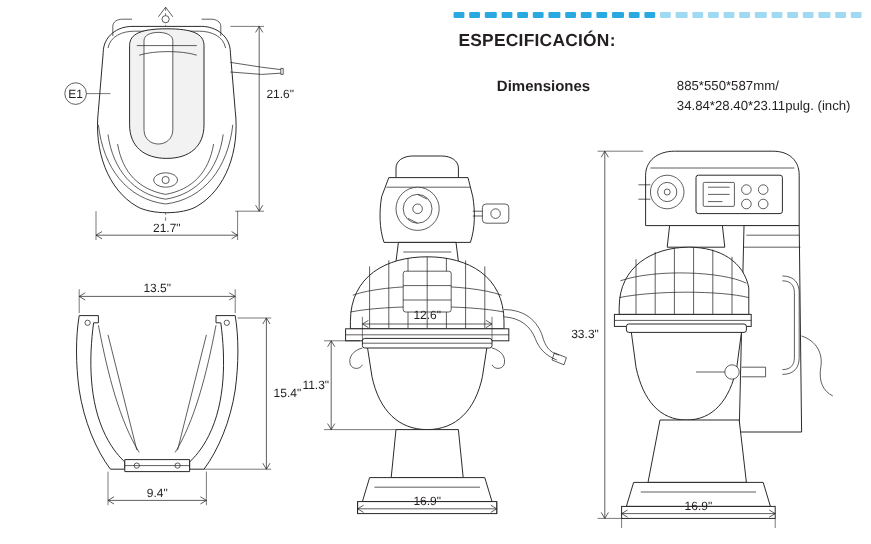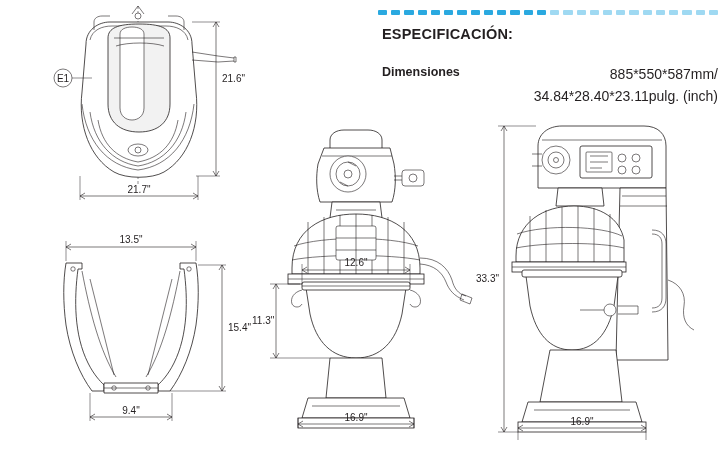--- a/index.html
+++ b/index.html
@@ -16,22 +16,22 @@
   
   .spec-panel{position:absolute;left:378px;top:8px;width:340px;}
   .dotline{display:flex;gap:4px;align-items:center;height:8px;margin-bottom:10px;}
   .dotline i{display:block;width:10px;height:5px;background:#2aa9e0;border-radius:1px;}
   .dotline i:nth-child(n+14){background:#9fd9f2;}
   .spec-title{
     font-size:14.5px;font-weight:bold;letter-spacing:.2px;color:#231f20;
     margin:0 0 22px 4px;
   }
   .spec-row{display:flex;align-items:flex-start;margin-left:4px;}
-  .spec-label{font-size:12.5px;font-weight:bold;color:#231f20;width:150px;line-height:1.3;}
-  .spec-value{flex:1;text-align:right;font-size:14px;color:#231f20;line-height:1.55;}
+  .spec-label{font-size:12.5px;font-weight:bold;color:#231f20;width:150px;line-height:1.3;margin-left:32px;}
+  .spec-value{flex:1;text-align:left;font-size:11px;color:#231f20;line-height:1.55;}
 
   
   svg{display:block;}
   .dw{position:absolute;}
   .lbl{font-family:"Liberation Sans", sans-serif;font-size:10px;fill:#231f20;}
   .ln{stroke:#231f20;fill:none;stroke-width:.8;}
   .ln-t{stroke:#231f20;fill:none;stroke-width:.6;}
   .dim{stroke:#231f20;fill:none;stroke-width:.6;}
   .ext{stroke:#231f20;fill:none;stroke-width:.5;}
   .dash{stroke:#231f20;fill:none;stroke-width:.5;stroke-dasharray:3 2;}

